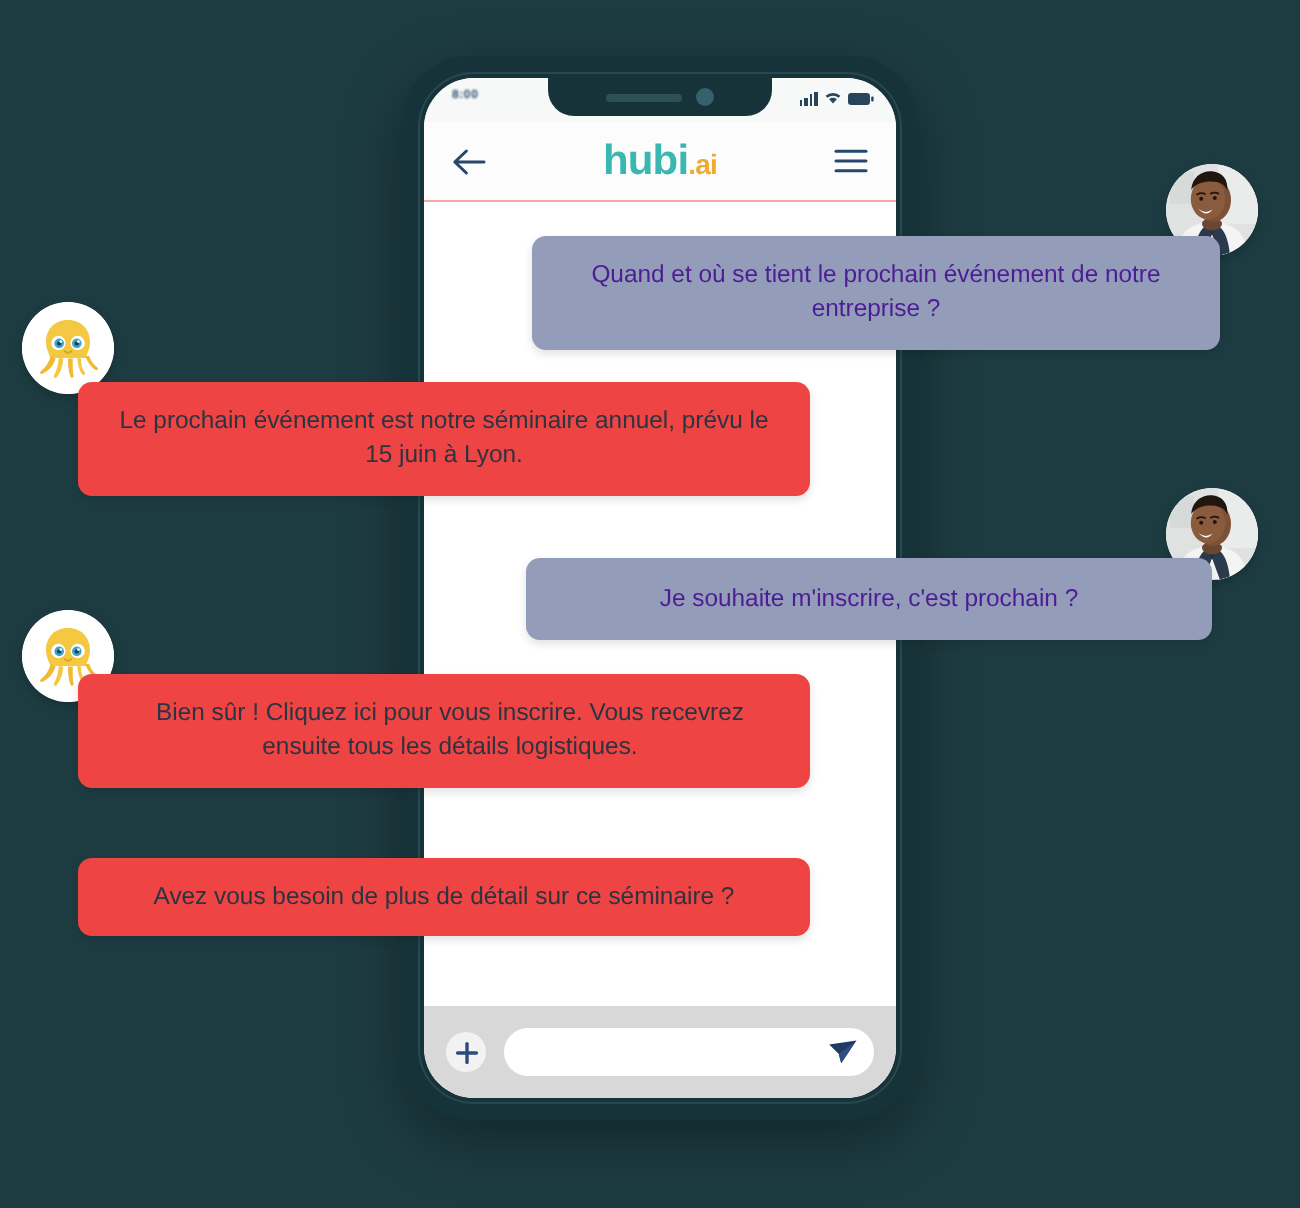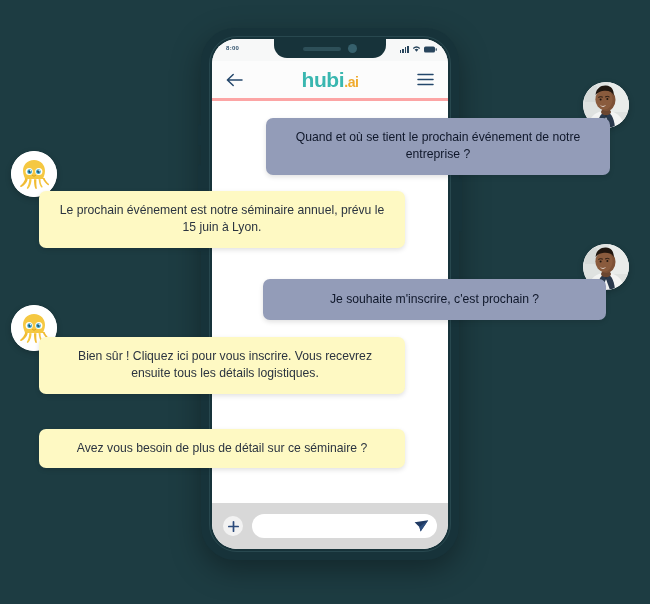--- a/index.html
+++ b/index.html
@@ -119,21 +119,21 @@
 
   
   #app-header {
     height: 40px;
     background: #fcfcfc;
     flex: none;
     display: flex;
     align-items: center;
     justify-content: space-between;
     padding: 0 14px;
-    border-bottom: 3px solid #fca5a5;
+    border-bottom: 1px solid #fca5a5;
   }
   #back-button { cursor: pointer; line-height: 0; }
   #menu-button { cursor: pointer; line-height: 0; }
   #app-logo {
     font-size: 21px;
     font-weight: bold;
     letter-spacing: -0.4px;
     white-space: nowrap;
   }
   #logo-main { color: #3ab7b0; }
@@ -202,24 +202,24 @@
     position: absolute;
     border-radius: 7px;
     font-size: 12.2px;
     line-height: 1.42;
     text-align: center;
     padding: 11px 14px;
     box-shadow: 0 2px 5px rgba(0,0,0,0.12);
   }
   .bubble.user {
     background: #939cb8;
-    color: #0f172a;
+    color: #4c1d95;
   }
   .bubble.bot {
-    background: #fef9c3;
+    background: #ef4444;
     color: #2b3440;
   }
 
   #bubble-1 { left: 266px; top: 118px; width: 344px; }
   #bubble-2 { left: 39px;  top: 191px; width: 366px; }
   #bubble-3 { left: 263px; top: 279px; width: 343px; padding: 12px 14px; }
   #bubble-4 { left: 39px;  top: 337px; width: 366px; padding-left: 20px; }
   #bubble-5 { left: 39px;  top: 429px; width: 366px; }
 
   .avatar {

